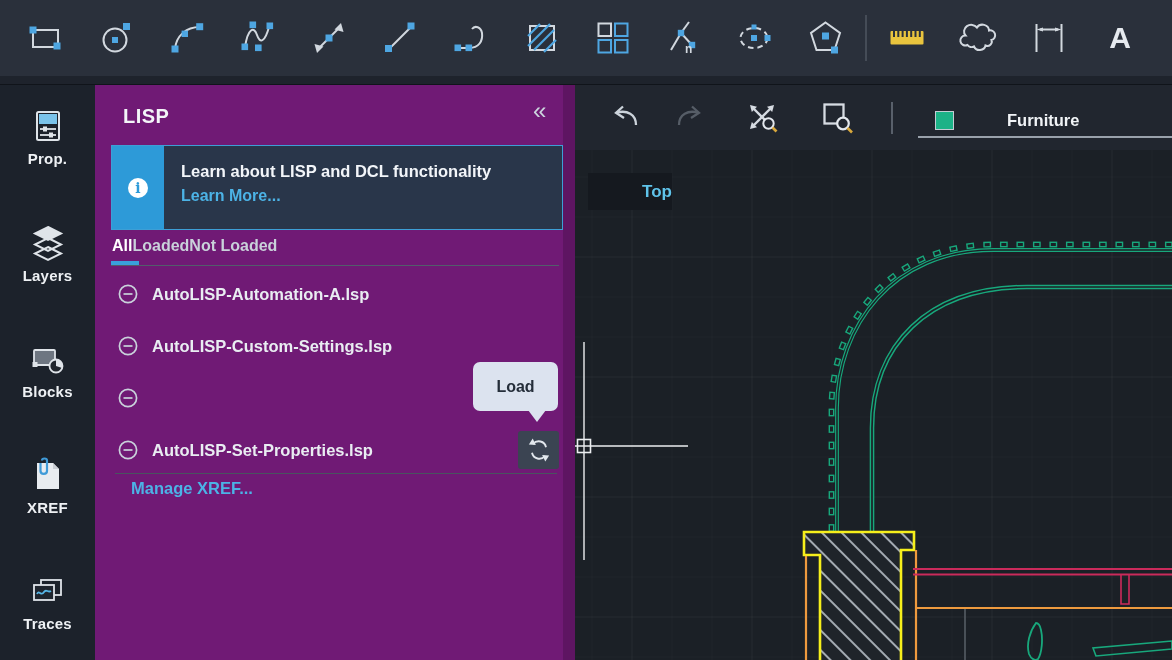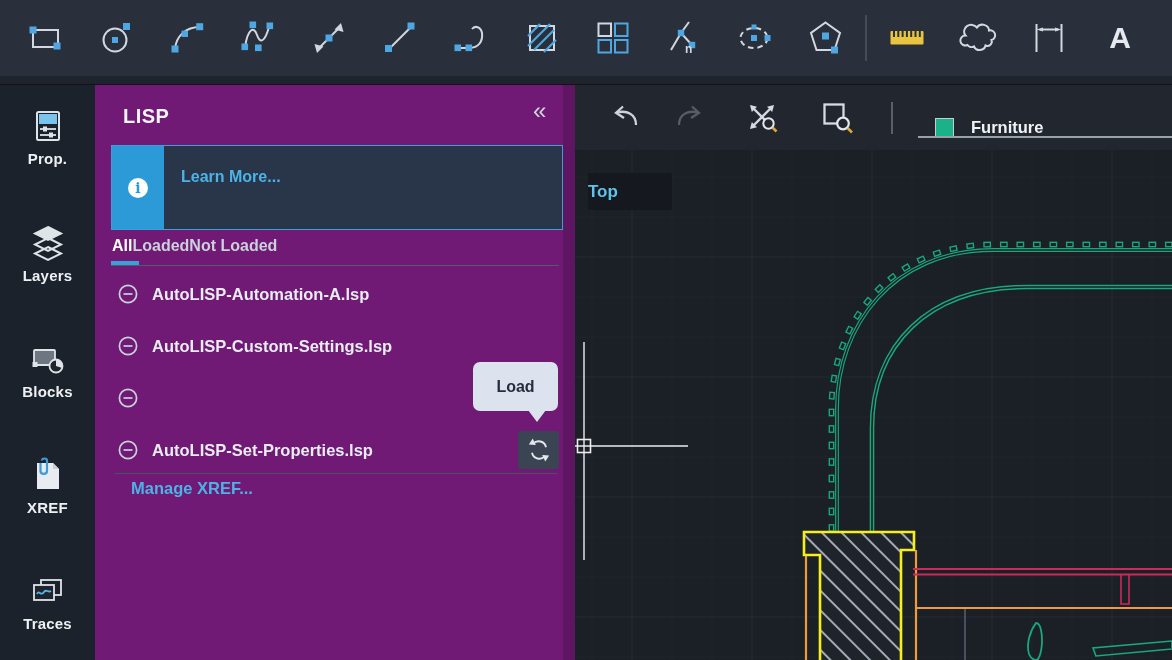--- a/index.html
+++ b/index.html
@@ -57,27 +57,27 @@
   .tooltip-tail { position:absolute; left:55px; bottom:-11px; width:0; height:0;
     border-left:9px solid transparent; border-right:9px solid transparent; border-top:12px solid #dce3ef; }
 
   
   .canvas { left:575px; top:85px; width:597px; height:575px; background:#1b2026; }
   .canvas-toolbar { position:absolute; left:0; top:0; width:597px; height:65px; background:#21262f; }
   .ct-btn { position:absolute; top:10px; width:44px; height:44px; display:flex; align-items:center;
     justify-content:center; cursor:pointer; }
   .ct-sep { position:absolute; left:316px; top:17px; width:2px; height:32px; background:#59606b; }
   .layer-select { position:absolute; left:348px; top:18px; width:249px; height:34px; display:flex;
-    align-items:flex-end; cursor:pointer; }
+    align-items:center; cursor:pointer;gap:36px; }
   .layer-swatch { width:19px; height:19px; background:#1cb287; border:1px solid #c4ccd4; margin-left:12px; }
   .layer-name { margin-left:17px; font-size:16.5px; font-weight:600; color:#f0f3f6; }
   .layer-underline { position:absolute; left:343px; top:51px; width:254px; height:2px; background:#99a1ab; }
   .viewport { position:absolute; left:0; top:65px; width:597px; height:510px; background:#1b2026; overflow:hidden; }
   .view-label { position:absolute; left:13px; top:23px; width:84px; height:37px; background:#15191f;
-    display:flex; align-items:center; justify-content:flex-start; cursor:pointer; }
+    display:flex; align-items:center; justify-content:flex-end; cursor:pointer; }
   .view-label span { font-size:17px; font-weight:bold; color:#5fc3ea; }
 </style>
 </head>
 <body>
 
 <div class="root">
 
   <div class="abs topbar">
     <div class="tools">
       <div class="tool-btn">
@@ -265,20 +265,21 @@
 
   <div class="abs lisp-panel">
     <div class="abs lisp-title">LISP</div>
     <div class="abs collapse-btn">«</div>
 
     <div class="abs banner">
       <div class="banner-left">
         <div class="info-circle">i</div>
       </div>
       <div class="banner-body">
+        <div class="banner-text">Learn about LISP and DCL functionality</div>
         <div class="banner-link">Learn More...</div>
       </div>
     </div>
 
     <div class="abs tabs">
       <div class="tab active">All</div>
       <div class="tab">Loaded</div>
       <div class="tab">Not Loaded</div>
     </div>
     <div class="abs tab-underline"></div>

